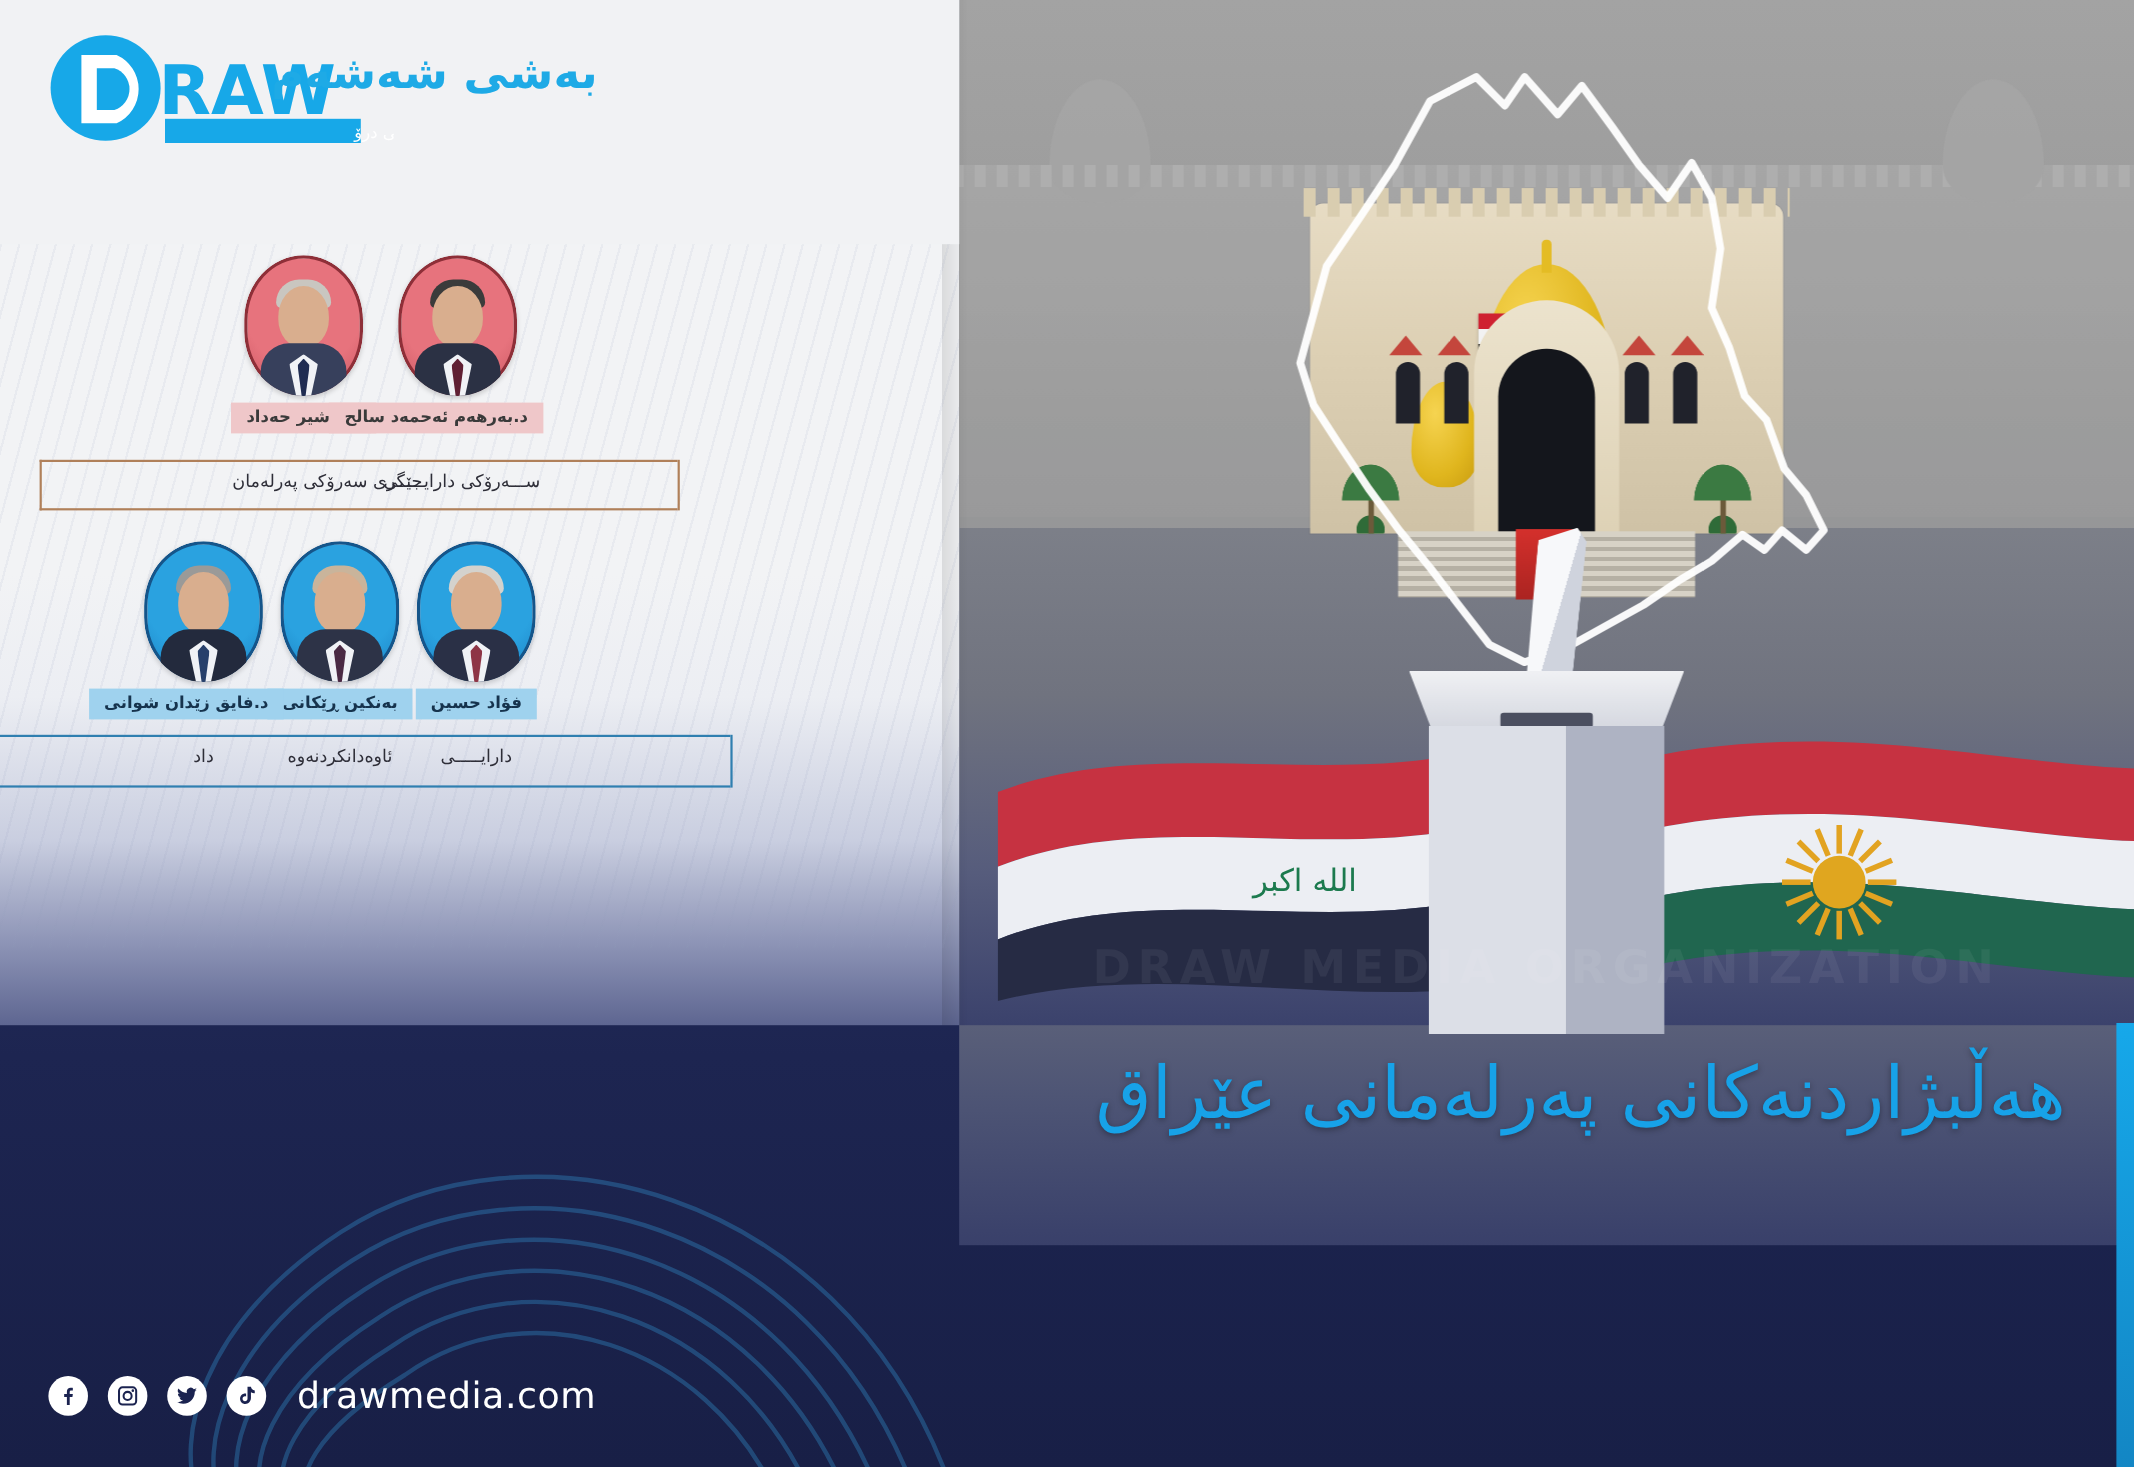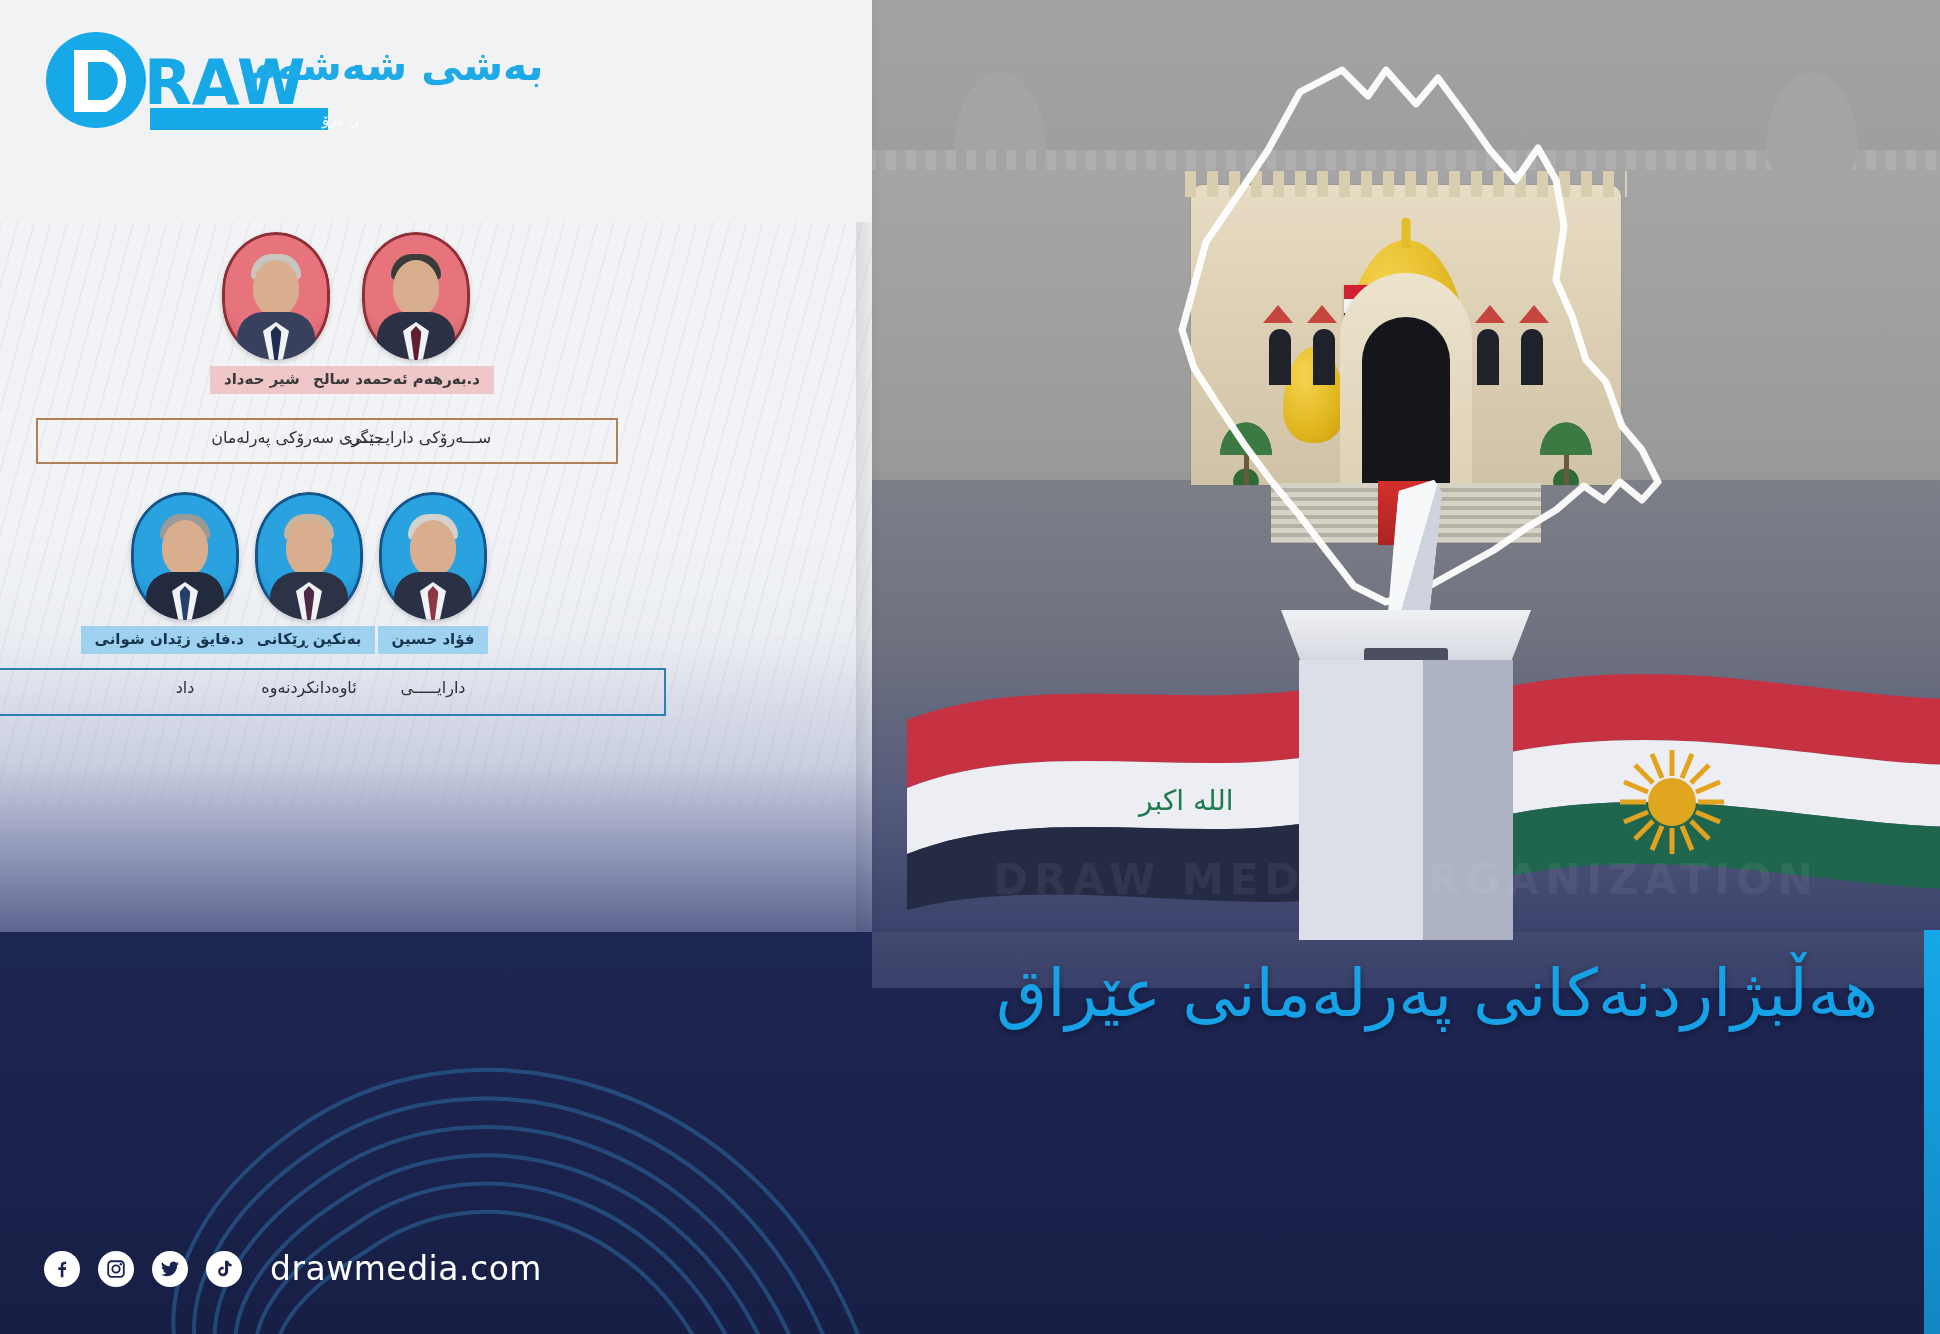--- a/index.html
+++ b/index.html
@@ -27,21 +27,21 @@
     background:linear-gradient(90deg,rgba(0,0,0,.10),rgba(0,0,0,0));
   }
   
   .top-strip{
     position:absolute;left:0;top:0;width:872px;height:222px;
     background:#f1f2f4;
   }
 
   
   .photo-block{
-    position:absolute;left:872px;top:0;right:0;height:988px;
+    position:absolute;left:872px;top:0;right:0;height:1132px;
     background:linear-gradient(180deg,#9a9a9a 0%,#8f9093 30%,#7b7d85 55%,#6e7180 72%,#4e5575 88%,#39406a 100%);
     overflow:hidden;
   }
   .photo-top-grey{
     position:absolute;left:0;top:0;width:100%;height:470px;
     background:linear-gradient(180deg,#a3a3a3 0%,#9a9a9a 60%,#8e9094 100%);
   }
   .ground{
     position:absolute;left:0;top:470px;width:100%;height:462px;
     background:linear-gradient(180deg,#7d8089 0%,#70737f 35%,#565c7c 70%,#3b426c 100%);

